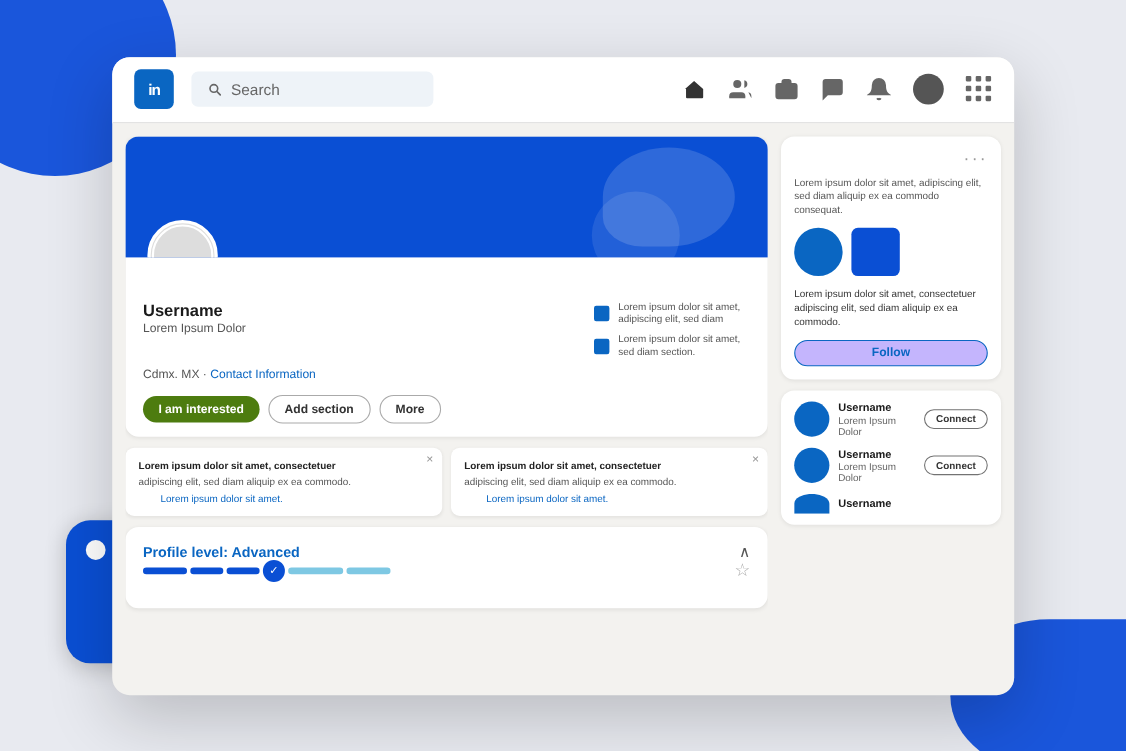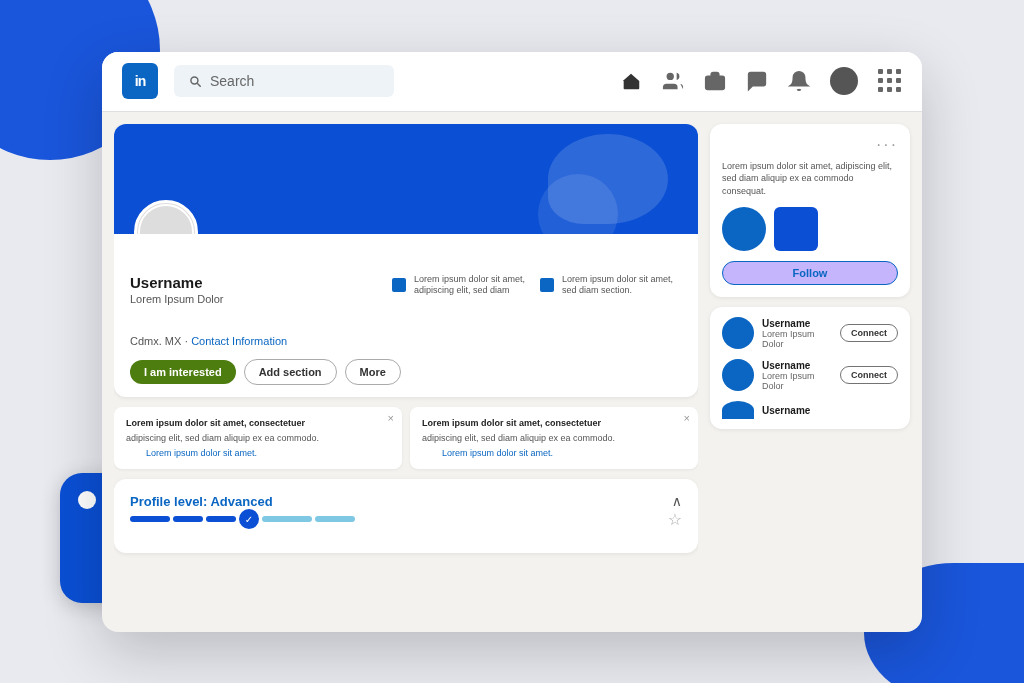--- a/index.html
+++ b/index.html
@@ -268,20 +268,21 @@
       color: #555;
       margin-top: 30px;
     }
     .contact-link {
       color: #0a66c2;
       font-size: 11px;
     }
 
     .profile-right {
       display: flex;
+      flex-direction: column;
       gap: 6px;
       align-items: flex-start;
     }
     .profile-stat-item {
       display: flex;
       align-items: center;
       gap: 8px;
     }
     .stat-box {
       width: 14px;
@@ -700,20 +701,21 @@
 
     <div class="sidebar-right">
 
       <div class="sidebar-card">
         <div class="sidebar-card-dots">···</div>
         <div class="sidebar-desc">Lorem ipsum dolor sit amet, adipiscing elit, sed diam aliquip ex ea commodo consequat.</div>
         <div class="sidebar-media-row">
           <div class="media-circle"></div>
           <div class="media-square"></div>
         </div>
+        <div class="sidebar-card-title">Lorem ipsum dolor sit amet, consectetuer adipiscing elit, sed diam aliquip ex ea commodo.</div>
         <button class="btn-follow">Follow</button>
       </div>
 
       <div class="people-card">
 
         <div class="person-item">
           <div class="person-avatar"></div>
           <div class="person-info">
             <div class="person-name">Username</div>
             <div class="person-title">Lorem Ipsum Dolor</div>

